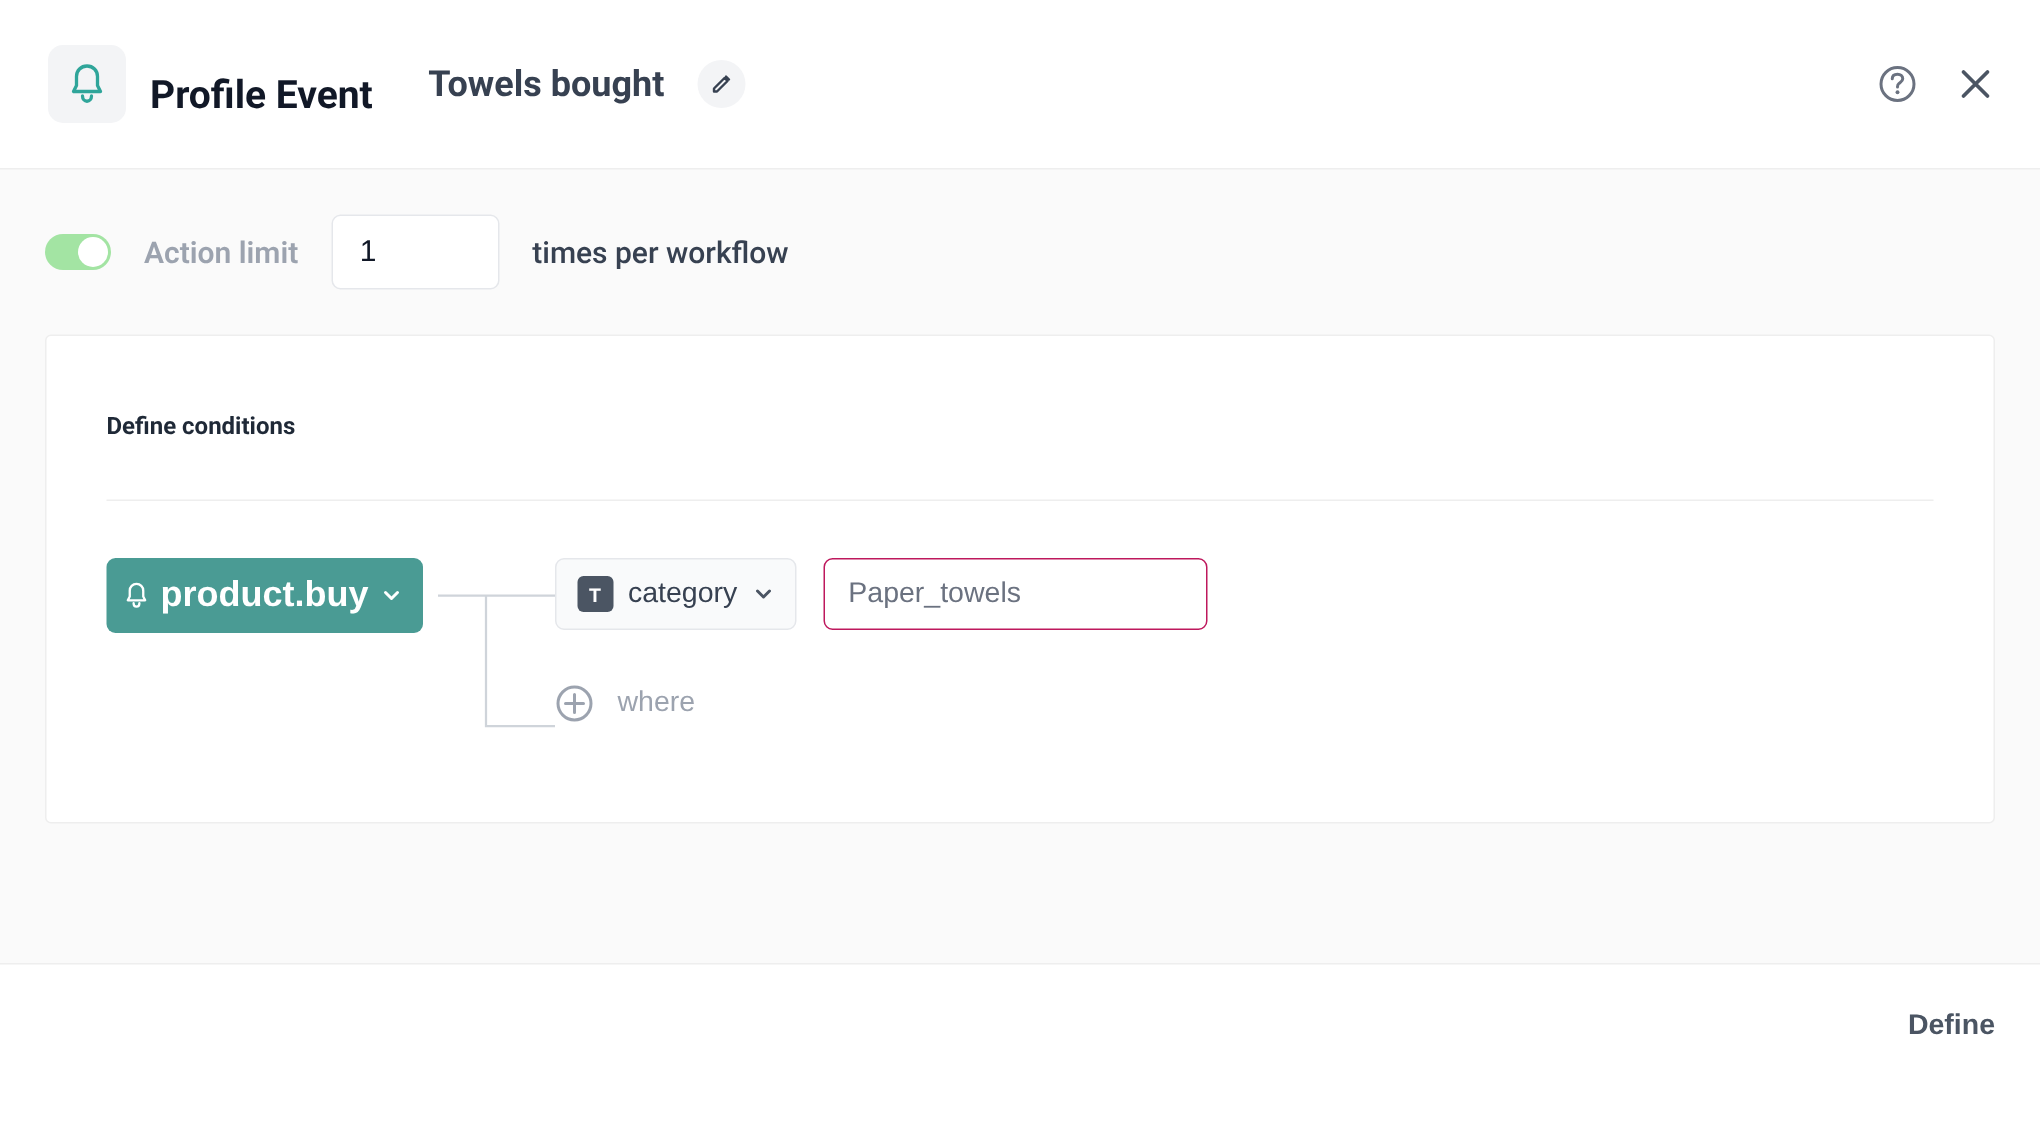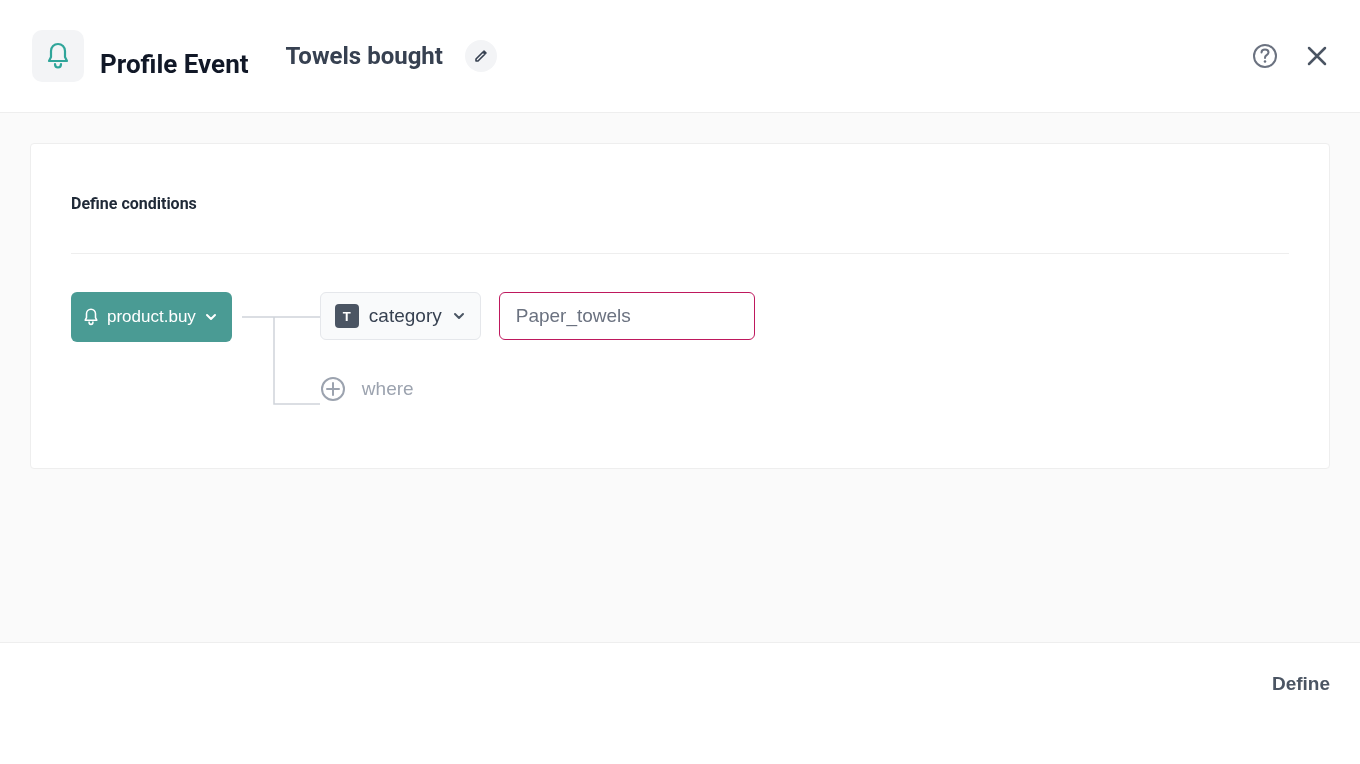--- a/index.html
+++ b/index.html
@@ -145,22 +145,22 @@
       display: inline-flex;
       align-items: center;
       background: #4a9b94;
       color: #ffffff;
       border-radius: 6px;
       height: 50px;
       padding: 0 14px 0 12px;
       gap: 8px;
       cursor: pointer;
       border: none;
-      font-size: 17px;
-      font-weight: 400;
+      font-size: 24px;
+      font-weight: 700;
     }
     .connector {
       position: relative;
       width: 88px;
       height: 116px;
     }
     .connector svg {
       position: absolute;
       top: 0;
       left: 0;
@@ -279,20 +279,28 @@
     </button>
     <button class="icon-btn">
       <svg width="22" height="22" viewBox="0 0 22 22">
         <path d="M3 3 L19 19 M19 3 L3 19" stroke="#4b5563" stroke-width="2.5" stroke-linecap="round"></path>
       </svg>
     </button>
   </div>
 </div>
 
 <div class="body-section">
+  <div class="action-limit-row">
+    <button class="toggle">
+      <span class="toggle-knob"></span>
+    </button>
+    <span class="action-limit-label">Action limit</span>
+    <input class="limit-input" value="1" style="">
+    <span class="limit-suffix">times per workflow</span>
+  </div>
 
   <div class="conditions-card">
     <div class="conditions-title">Define conditions</div>
     <hr class="divider">
 
     <div class="condition-row">
       <button class="event-chip">
         <svg width="16" height="18" viewBox="0 0 24 28" fill="none">
           <path d="M12 2 C8 2 5 5 5 9 L5 15 L3 19 L21 19 L19 15 L19 9 C19 5 16 2 12 2 Z" stroke="#ffffff" stroke-width="2.4" fill="none" stroke-linejoin="round"></path>
           <path d="M9 22 C9 24 10.3 25.5 12 25.5 C13.7 25.5 15 24 15 22" stroke="#ffffff" stroke-width="2.4" fill="none" stroke-linecap="round"></path>

